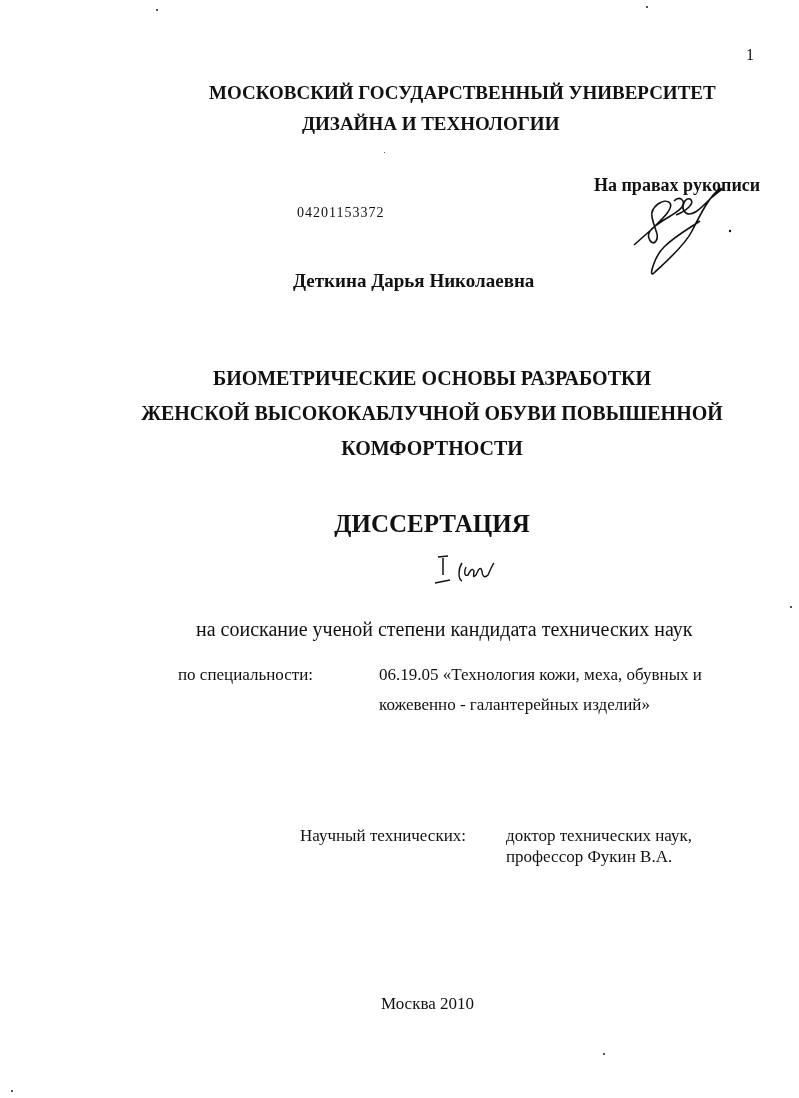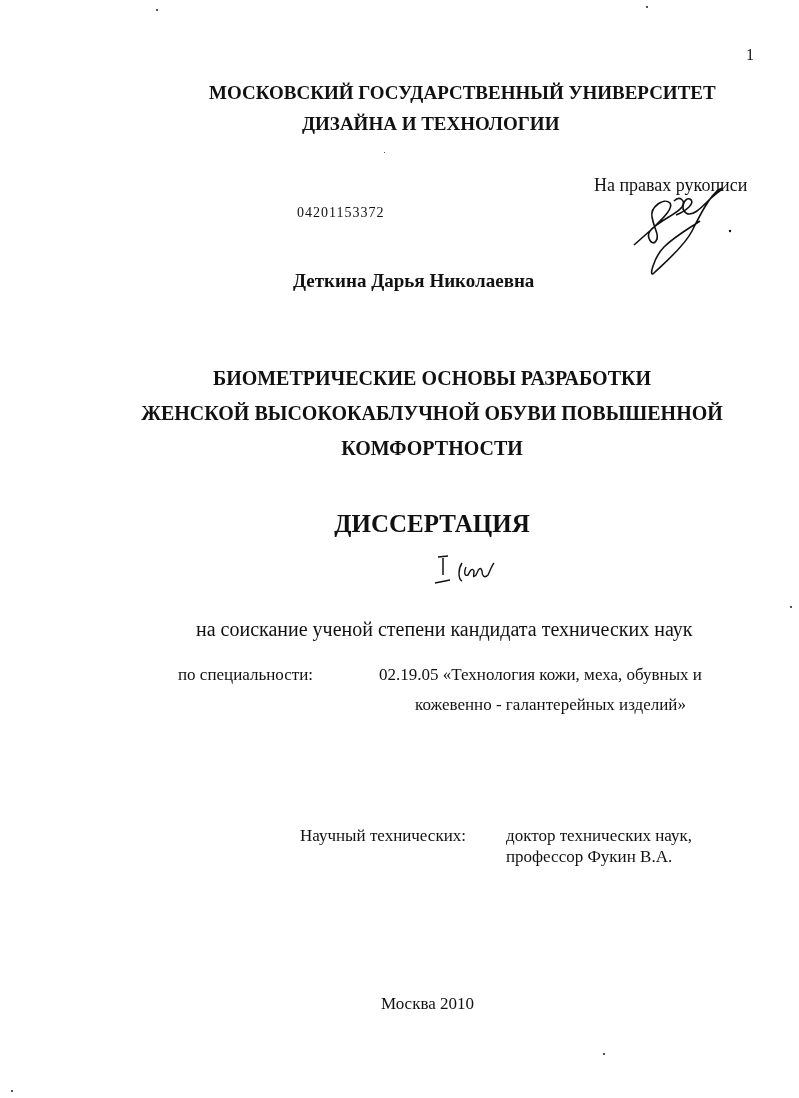--- a/index.html
+++ b/index.html
@@ -24,20 +24,21 @@
       left: 0; width: 924px; text-align: center;
       font-weight: bold;
       font-size: 19px;
       letter-spacing: 0px;
     }
     .univ-1 { top: 82px; left: 209px; width: auto; text-align: center; }
     .univ-2 { top: 113px; left: 302px; width: auto; text-align: center; }
     .rights {
       left: 594px; top: 175px;
       font-size: 18px;
+      font-weight: bold;
     }
     .code {
       left: 297px; top: 205px;
       font-family: Liberation Serif, serif;
       font-size: 14px;
       letter-spacing: 1px;
     }
     .signature {
       left: 630px; top: 185px;
       width: 110px; height: 95px;
@@ -73,21 +74,20 @@
       left: 178px; top: 665px;
       font-size: 17px;
     }
     .spec-value-1 {
       left: 379px; top: 665px;
       font-size: 17px;
     }
     .spec-value-2 {
       left: 379px; top: 695px;
       font-size: 17px;
-      margin-left: 36px;
     }
     .sup-label {
       left: 300px; top: 826px;
       font-size: 17px;
     }
     .sup-value-1 {
       left: 506px; top: 826px;
       font-size: 17px;
     }
     .sup-value-2 {
@@ -137,21 +137,21 @@
     <line x1="6" y1="4" x2="16" y2="3" stroke="#111" stroke-width="1.5"></line>
     <line x1="11" y1="5" x2="11" y2="22" stroke="#111" stroke-width="1.5"></line>
     <line x1="3" y1="30" x2="18" y2="27" stroke="#111" stroke-width="1.5"></line>
     <path d="M30 10 C26 16 26 26 30 28" fill="none" stroke="#111" stroke-width="1.4"></path>
     <path d="M34 14 C32 18 32 24 36 22 C38 18 40 14 42 18 C42 22 40 26 44 22 C46 18 48 12 50 18 C50 22 52 26 56 22 C58 18 60 12 62 10" fill="none" stroke="#111" stroke-width="1.4"></path>
   </svg>
 
   <div class="abs degree">на соискание ученой степени кандидата технических наук</div>
 
   <div class="abs spec-label">по специальности:</div>
-  <div class="abs spec-value-1">02.19.05  «Технология кожи, меха, обувных и</div>
+  <div class="abs spec-value-1">06.19.05  «Технология кожи, меха, обувных и</div>
   <div class="abs spec-value-2">кожевенно - галантерейных изделий»</div>
 
   <div class="abs sup-label">Научный технических:</div>
   <div class="abs sup-value-1">доктор технических наук,</div>
   <div class="abs sup-value-2">профессор Фукин В.А.</div>
 
   <div class="abs city-year">Москва 2010</div>
 
   <div class="speck" style="left:156px; top:9px;"></div>
   <div class="speck" style="left:646px; top:6px;"></div>

